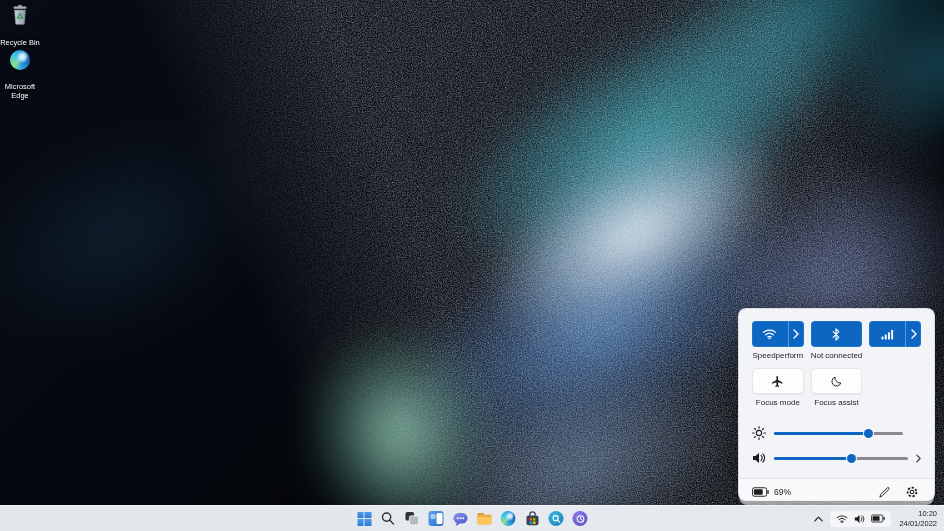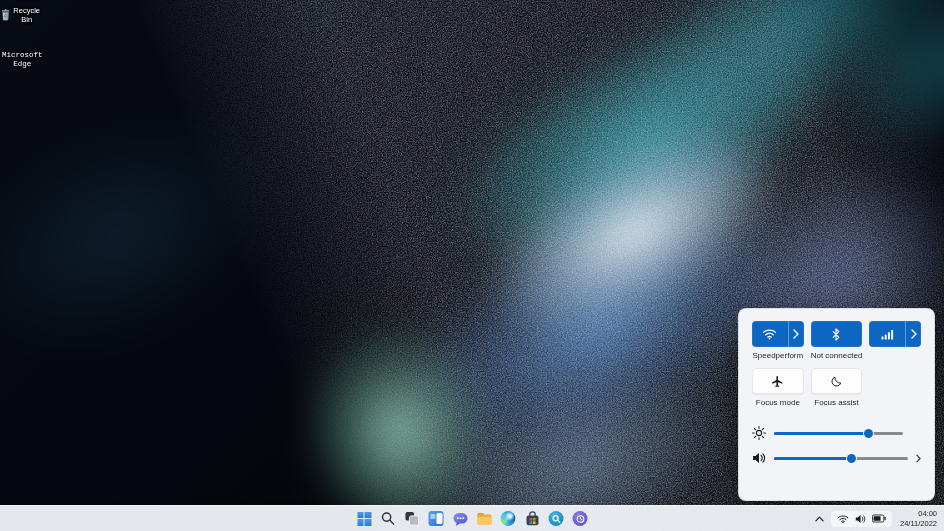--- a/index.html
+++ b/index.html
@@ -16,24 +16,24 @@
   .b-blue{left:380px;top:225px;width:440px;height:215px;transform:rotate(-24deg);background:radial-gradient(closest-side,rgba(72,122,186,.85),rgba(40,80,140,.35) 65%,rgba(0,0,0,0) 100%);}
   .b-violet{left:700px;top:170px;width:270px;height:210px;transform:rotate(-30deg);background:radial-gradient(closest-side,rgba(112,132,202,.5),rgba(0,0,0,0) 100%);}
   .b-green{left:300px;top:320px;width:200px;height:225px;transform:rotate(-14deg);background:radial-gradient(closest-side,rgba(150,212,188,.8),rgba(92,162,140,.35) 60%,rgba(0,0,0,0) 100%);}
   .b-tail{left:420px;top:380px;width:320px;height:170px;transform:rotate(-20deg);background:radial-gradient(closest-side,rgba(124,162,212,.5),rgba(0,0,0,0) 100%);}
   .b-haze{left:-50px;top:130px;width:330px;height:210px;transform:rotate(-24deg);background:radial-gradient(closest-side,rgba(26,70,92,.35),rgba(0,0,0,0) 100%);}
   .noise{position:absolute;inset:0;width:100%;height:100%;mix-blend-mode:screen;opacity:.5;pointer-events:none;
     -webkit-mask-image:linear-gradient(68deg,transparent 30%,#000 46%,#000 84%,transparent 96%);
     mask-image:linear-gradient(68deg,transparent 30%,#000 46%,#000 84%,transparent 96%);}
 
   
-  .desk-icon{position:absolute;width:40px;display:flex;align-items:center;gap:2px;cursor:default;}
+  .desk-icon{position:absolute;width:40px;display:flex;flex-direction:column;align-items:center;gap:12px;cursor:default;}
   .desk-icon .lbl{color:#fff;font-size:7.5px;line-height:1.2;text-align:center;text-shadow:0 1px 2px rgba(0,0,0,.95),0 0 3px rgba(0,0,0,.8);}
   .di-recycle{left:0;top:4px;}
-  .di-edge{left:0;top:50px;font-family:Liberation Mono, monospace;}
+  .di-edge{left:0;top:50px;}
   .edge-ball{width:20px;height:20px;border-radius:50%;background:
     radial-gradient(circle at 62% 35%,#cdeffc 0 13%,rgba(205,239,252,0) 36%),
     conic-gradient(from 225deg,#8fe08a,#35c1f1 95deg,#0d5ca8 215deg,#2fa3e8 305deg,#8fe08a);}
 
   
   .qs{position:absolute;right:9px;bottom:30px;width:197px;height:193px;background:#f2f4f8;border:1px solid rgba(0,0,0,.09);border-radius:8px;box-shadow:0 10px 26px rgba(0,0,0,.42);padding:12px 13px 0;color:#1b1b1b;}
   .qs-grid{display:grid;grid-template-columns:repeat(3,1fr);column-gap:7px;}
   .tile{height:26px;border-radius:4px;display:flex;align-items:stretch;overflow:hidden;cursor:pointer;}
   .tile.on{background:#0c66c2;box-shadow:inset 0 0 0 1px rgba(255,255,255,.08);}
   .tile.off{background:#fdfdfd;border:1px solid #e6e6e9;box-shadow:0 1px 1px rgba(0,0,0,.05);}
@@ -215,20 +215,42 @@
       <div class="fill" style="width: 58%;"></div>
       <div class="thumb" style="left: calc(58% - 4.5px);"></div>
     </div>
     <span style="display:flex;align-items:center;">
       <svg width="5" height="9" viewBox="0 0 6 10">
           <path d="M1 1 L5 5 L1 9" fill="none" stroke="#3a3a3a" stroke-width="1.4" stroke-linecap="round" stroke-linejoin="round"></path>
         </svg>
     </span>
   </div>
 
+  <div class="qs-footer">
+    <span class="batt-group">
+      <svg width="17" height="10" viewBox="0 0 18 10">
+        <rect x="0.5" y="0.5" width="15" height="9" rx="2" fill="none" stroke="#1c1c1c" stroke-width="1"></rect>
+        <rect x="2" y="2" width="9.3" height="6" rx="1" fill="#1c1c1c"></rect>
+        <rect x="16.3" y="3" width="1.4" height="4" rx="0.6" fill="#1c1c1c"></rect>
+      </svg>
+      <span>69%</span>
+    </span>
+    <span class="grow"></span>
+    <span class="foot-btn">
+      <svg width="13" height="13" viewBox="0 0 14 14">
+          <path d="M2 12 L2.9 9.1 L10.2 1.8 A1.15 1.15 0 0 1 11.8 3.4 L4.5 10.7 Z" fill="none" stroke="#1c1c1c" stroke-width="1"></path>
+        </svg>
+    </span>
+    <span class="foot-btn">
+      <svg width="14" height="14" viewBox="0 0 16 16">
+        <circle cx="8" cy="8" r="2.1" fill="none" stroke="#1c1c1c" stroke-width="1.2"></circle>
+        <circle cx="8" cy="8" r="5" fill="none" stroke="#1c1c1c" stroke-width="2" stroke-dasharray="2.6 1.9"></circle>
+      </svg>
+    </span>
+  </div>
 </div>
 
 <div class="taskbar">
   <div class="tb-center">
     <span class="tb-btn">
       <span class="win-logo">
           <i></i>
           <i></i>
           <i></i>
           <i></i>
@@ -323,17 +345,17 @@
         <path d="M9 3.4 C10.6 4.8 10.6 7.2 9 8.6" fill="none" stroke="#1c1c1c" stroke-width="1.1" stroke-linecap="round"></path>
         <path d="M10.8 1.8 C13.2 4 13.2 8 10.8 10.2" fill="none" stroke="#1c1c1c" stroke-width="1.1" stroke-linecap="round"></path>
       </svg>
       <svg width="14" height="9" viewBox="0 0 16 9">
         <rect x="0.5" y="0.5" width="13" height="8" rx="1.6" fill="none" stroke="#1c1c1c" stroke-width="1"></rect>
         <rect x="1.8" y="1.8" width="8" height="5.4" rx="0.8" fill="#1c1c1c"></rect>
         <rect x="14.3" y="2.6" width="1.3" height="3.8" rx="0.5" fill="#1c1c1c"></rect>
       </svg>
     </span>
     <span class="clock">
-      <div>04:00</div>
-      <div>24/11/2022</div>
+      <div>10:20</div>
+      <div>24/01/2022</div>
     </span>
   </div>
 </div>
 
 </body></html>

